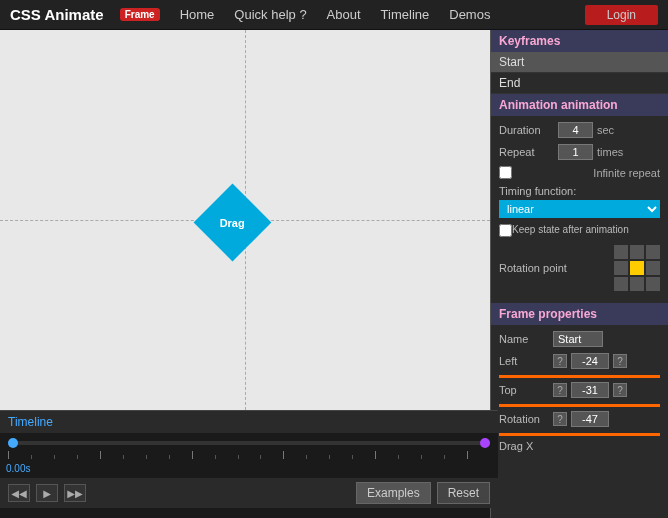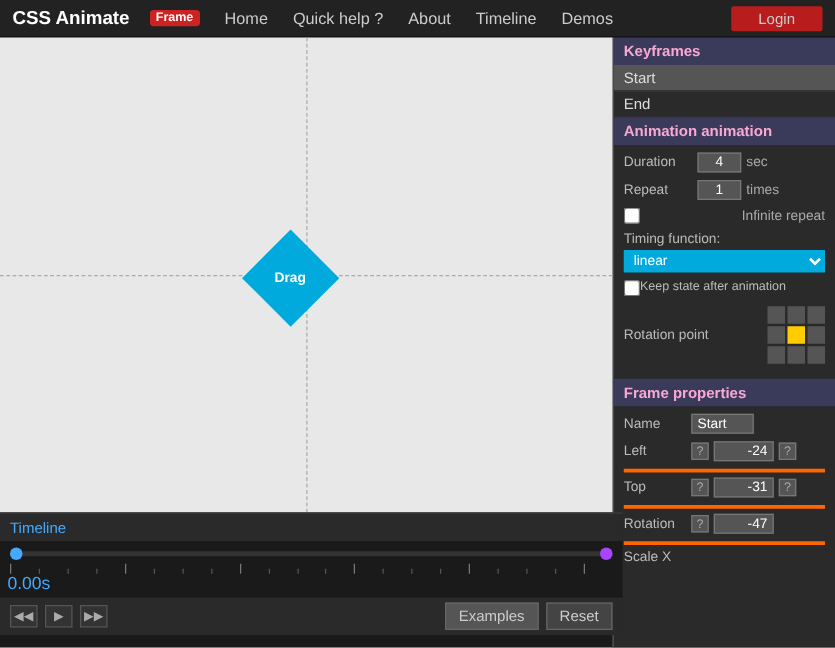--- a/index.html
+++ b/index.html
@@ -233,22 +233,22 @@
       padding: 1px 4px;
       width: 50px;
       text-align: left;
     }
     .fp-number {
       background: #555;
       border: 1px solid #777;
       color: #fff;
       font-size: 11px;
       padding: 1px 4px;
-      width: 48px;
-      text-align: right;
+      width: 38px;
+      text-align: center;
     }
     .help-icon {
       background: #555;
       color: #aaa;
       font-size: 10px;
       width: 14px;
       height: 14px;
       display: inline-flex;
       align-items: center;
       justify-content: center;
@@ -324,21 +324,21 @@
       top: 5px;
       right: 8px;
       width: 10px;
       height: 10px;
       background: #aa44ff;
       border-radius: 50%;
       cursor: pointer;
     }
     #time-label {
       color: #44aaff;
-      font-size: 14px;
+      font-size: 10px;
       position: absolute;
       bottom: 4px;
       left: 6px;
     }
 
     
     #playback-row {
       display: flex;
       align-items: center;
       gap: 6px;
@@ -546,20 +546,20 @@
         <div class="orange-bar"></div>
 
         <div class="fp-row">
           <span class="fp-label">Rotation</span>
           <span class="help-icon">?</span>
           <input class="fp-number" type="text" value="-47" style="">
         </div>
         <div class="orange-bar"></div>
 
         <div class="fp-row">
-          <span class="fp-label">Scale X</span>
+          <span class="fp-label">Drag X</span>
         </div>
       </div>
     </div>
 
   </div>
 
 </div>
 
 </body></html>

